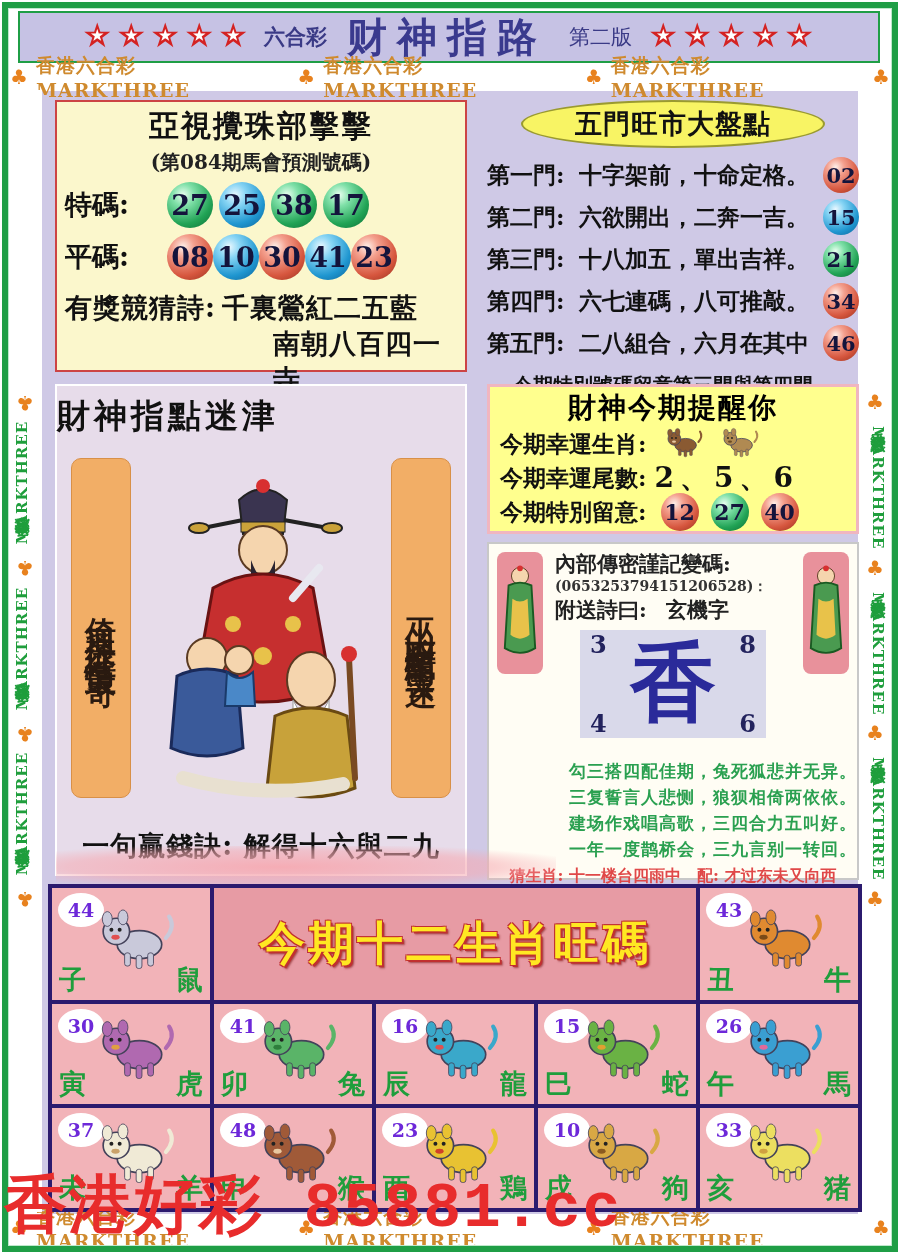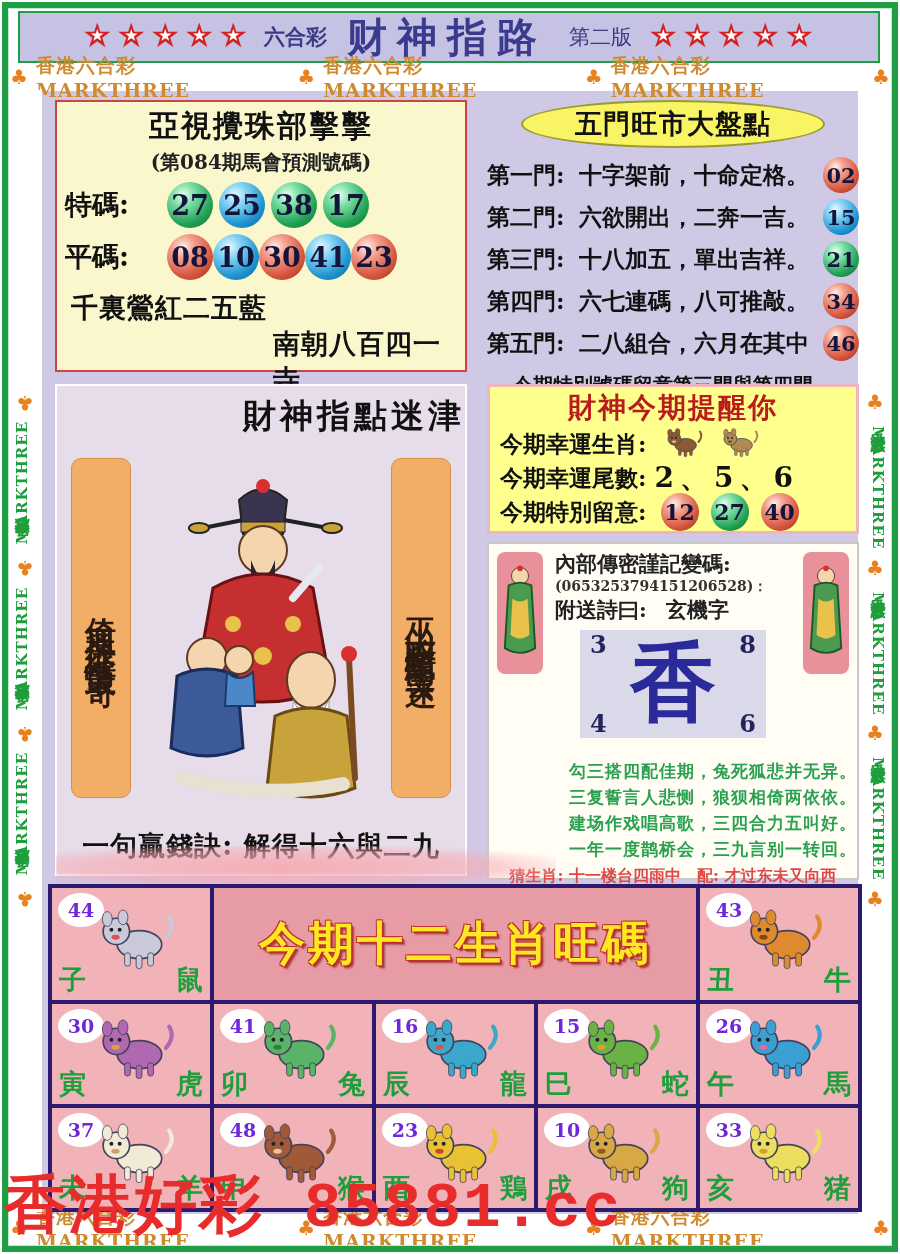--- a/index.html
+++ b/index.html
@@ -58,33 +58,33 @@
         border-radius:50%;display:flex;align-items:center;justify-content:center;
         font-size:27px;font-weight:bold;color:#111;letter-spacing:1px;}
   .gaterow{display:flex;align-items:center;height:42px;font-size:23px;font-weight:bold;color:#111;}
   .gaterow .gl{width:92px;flex:0 0 auto;}
   .gaterow .gt{flex:1;letter-spacing:0;}
   .gaterow .ball{margin-left:-14px;}
   .gates .foot{text-align:center;font-size:20px;font-weight:bold;color:#111;margin-top:8px;}
   
   .god{position:absolute;left:55px;top:384px;width:412px;height:492px;background:#e7dcea;
        border:2px solid #ffffff;box-sizing:border-box;z-index:6;}
-  .god .ttl{text-align:right;font-size:33px;font-weight:bold;color:#111;letter-spacing:4px;margin-top:8px;}
+  .god .ttl{text-align:left;font-size:33px;font-weight:bold;color:#111;letter-spacing:4px;margin-top:8px;}
   .couplet{position:absolute;top:72px;width:58px;height:338px;background:#f2ae66;border:1px solid #d89048;
        border-radius:10px;display:flex;align-items:center;justify-content:center;}
   .couplet span{writing-mode:vertical-rl;font-size:31px;font-weight:bold;color:#2a1a10;letter-spacing:10px;}
   .couplet.cl{left:14px;}
   .couplet.cr{right:14px;}
   .god .pic{position:absolute;left:86px;top:62px;width:240px;height:360px;}
   .god .winline{position:absolute;left:0;right:0;bottom:10px;text-align:center;
        font-size:27px;font-weight:bold;color:#111;letter-spacing:1px;}
   
   .remind{position:absolute;left:487px;top:384px;width:372px;height:150px;background:#ffff8e;
        border:3px solid #f0b6c0;box-sizing:border-box;z-index:6;padding:2px 10px;}
-  .remind .ttl{text-align:center;font-size:28px;font-weight:bold;color:#b91c1c;letter-spacing:2px;}
+  .remind .ttl{text-align:center;font-size:28px;font-weight:bold;color:#000000;letter-spacing:2px;}
   .rrow{display:flex;align-items:center;height:34px;font-size:23px;font-weight:bold;color:#111;}
   .rrow .rv{font-size:28px;margin-left:8px;letter-spacing:6px;}
   .rrow .ball{margin-left:6px;}
   .luckyicons{display:flex;gap:14px;margin-left:16px;}
   
   .secret{position:absolute;left:487px;top:542px;width:372px;height:338px;background:#fffdf4;
        border:2px solid #c8c8c8;box-sizing:border-box;z-index:6;}
   .dcard{position:absolute;top:8px;width:46px;height:122px;background:#e8919b;border-radius:8px;
        display:flex;align-items:center;justify-content:center;}
   .dcard.dl{left:8px;} .dcard.dr{right:8px;}
@@ -236,20 +236,21 @@
       <span class="lbl">平碼:</span>
       <span style="display: inline-flex; ">
           <span class="ball red" style="width: 46px; height: 46px; font-size: 27px;">08</span>
           <span class="ball blue" style="width: 46px; height: 46px; font-size: 27px;">10</span>
           <span class="ball red" style="width: 46px; height: 46px; font-size: 27px;">30</span>
           <span class="ball blue" style="width: 46px; height: 46px; font-size: 27px;">41</span>
           <span class="ball red" style="width: 46px; height: 46px; font-size: 27px;">23</span>
         </span>
     </div>
     <div class="poem1">
+      <span>有獎競猜詩:</span>
       <span style="margin-left:6px;">千裏鶯紅二五藍</span>
     </div>
     <div class="poem2">南朝八百四一寺</div>
   </div>
 
   <div class="gates">
     <div class="ttl">五門旺市大盤點</div>
     <div>
         <div class="gaterow">
           <span class="gl">第一門:</span>

